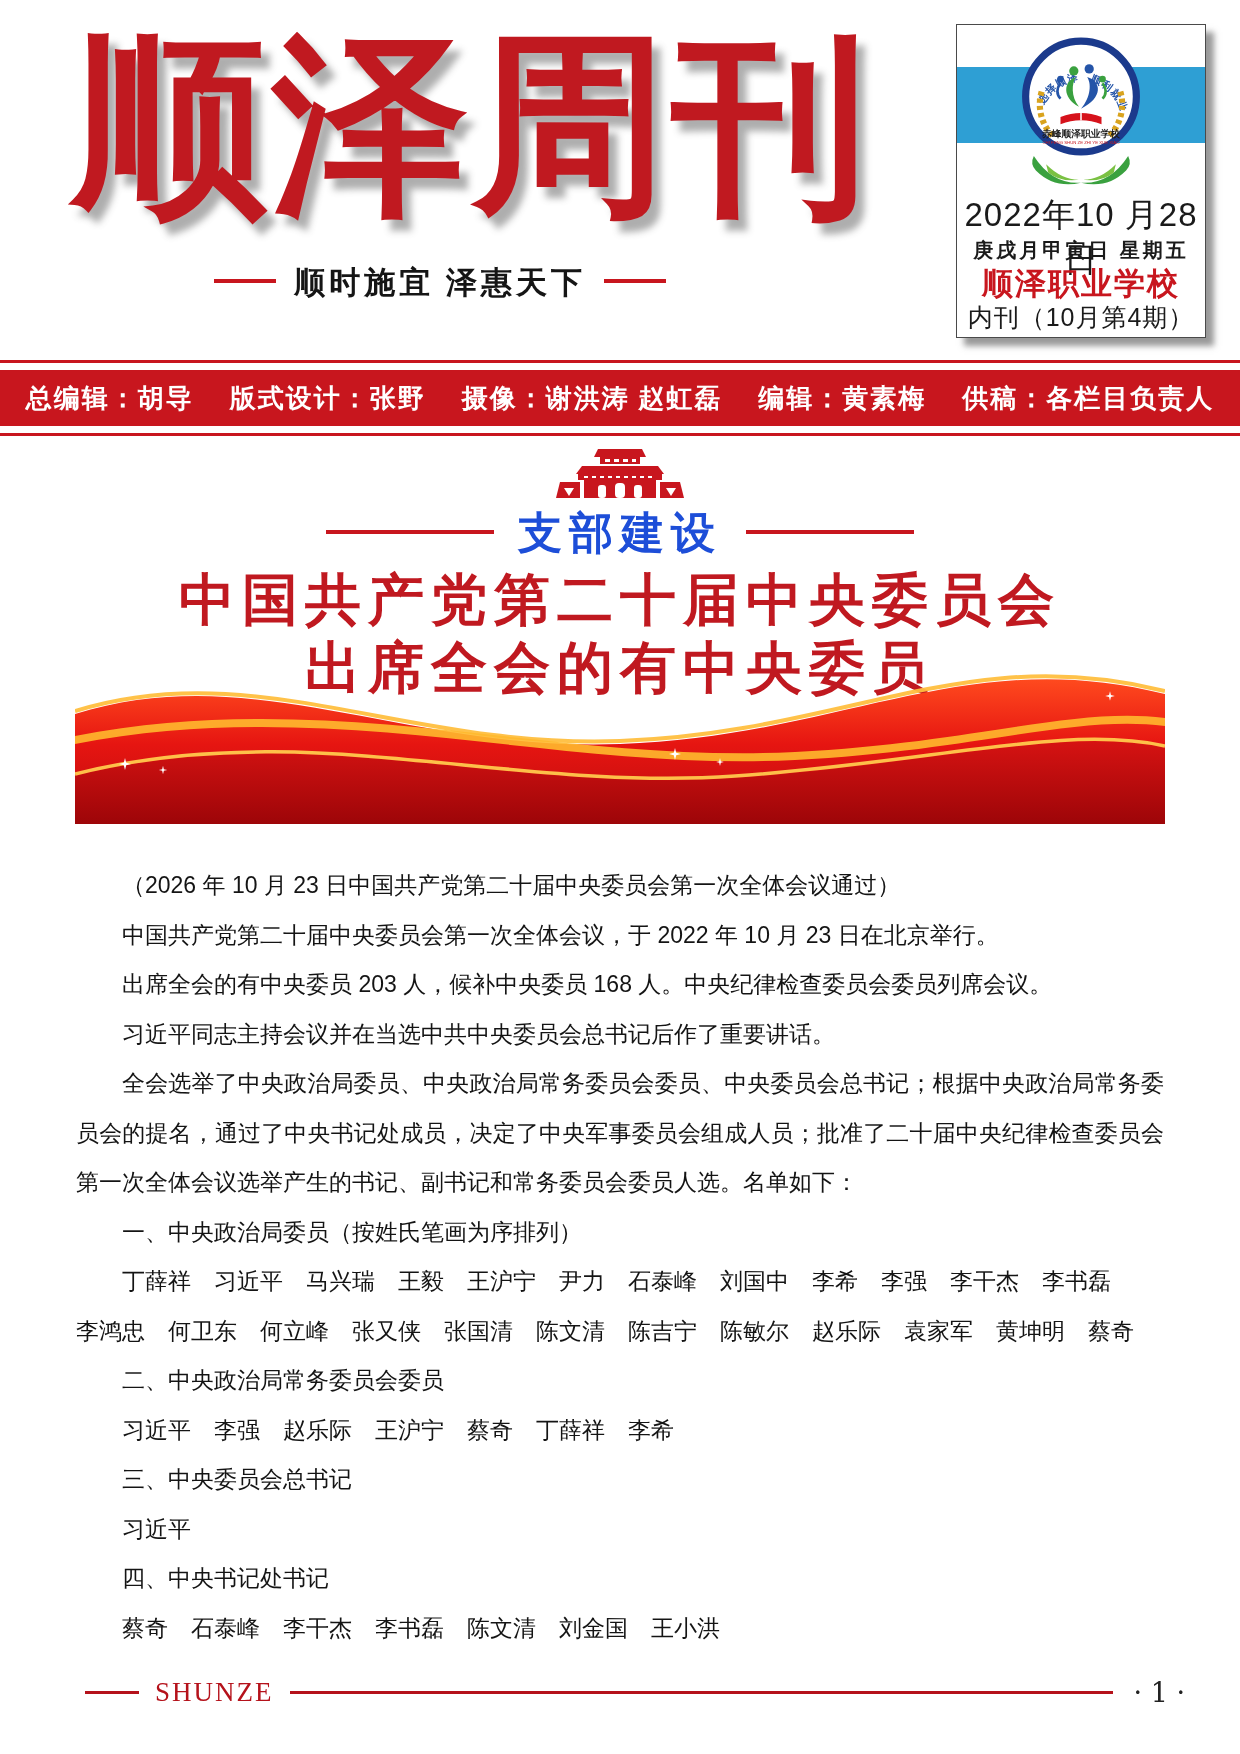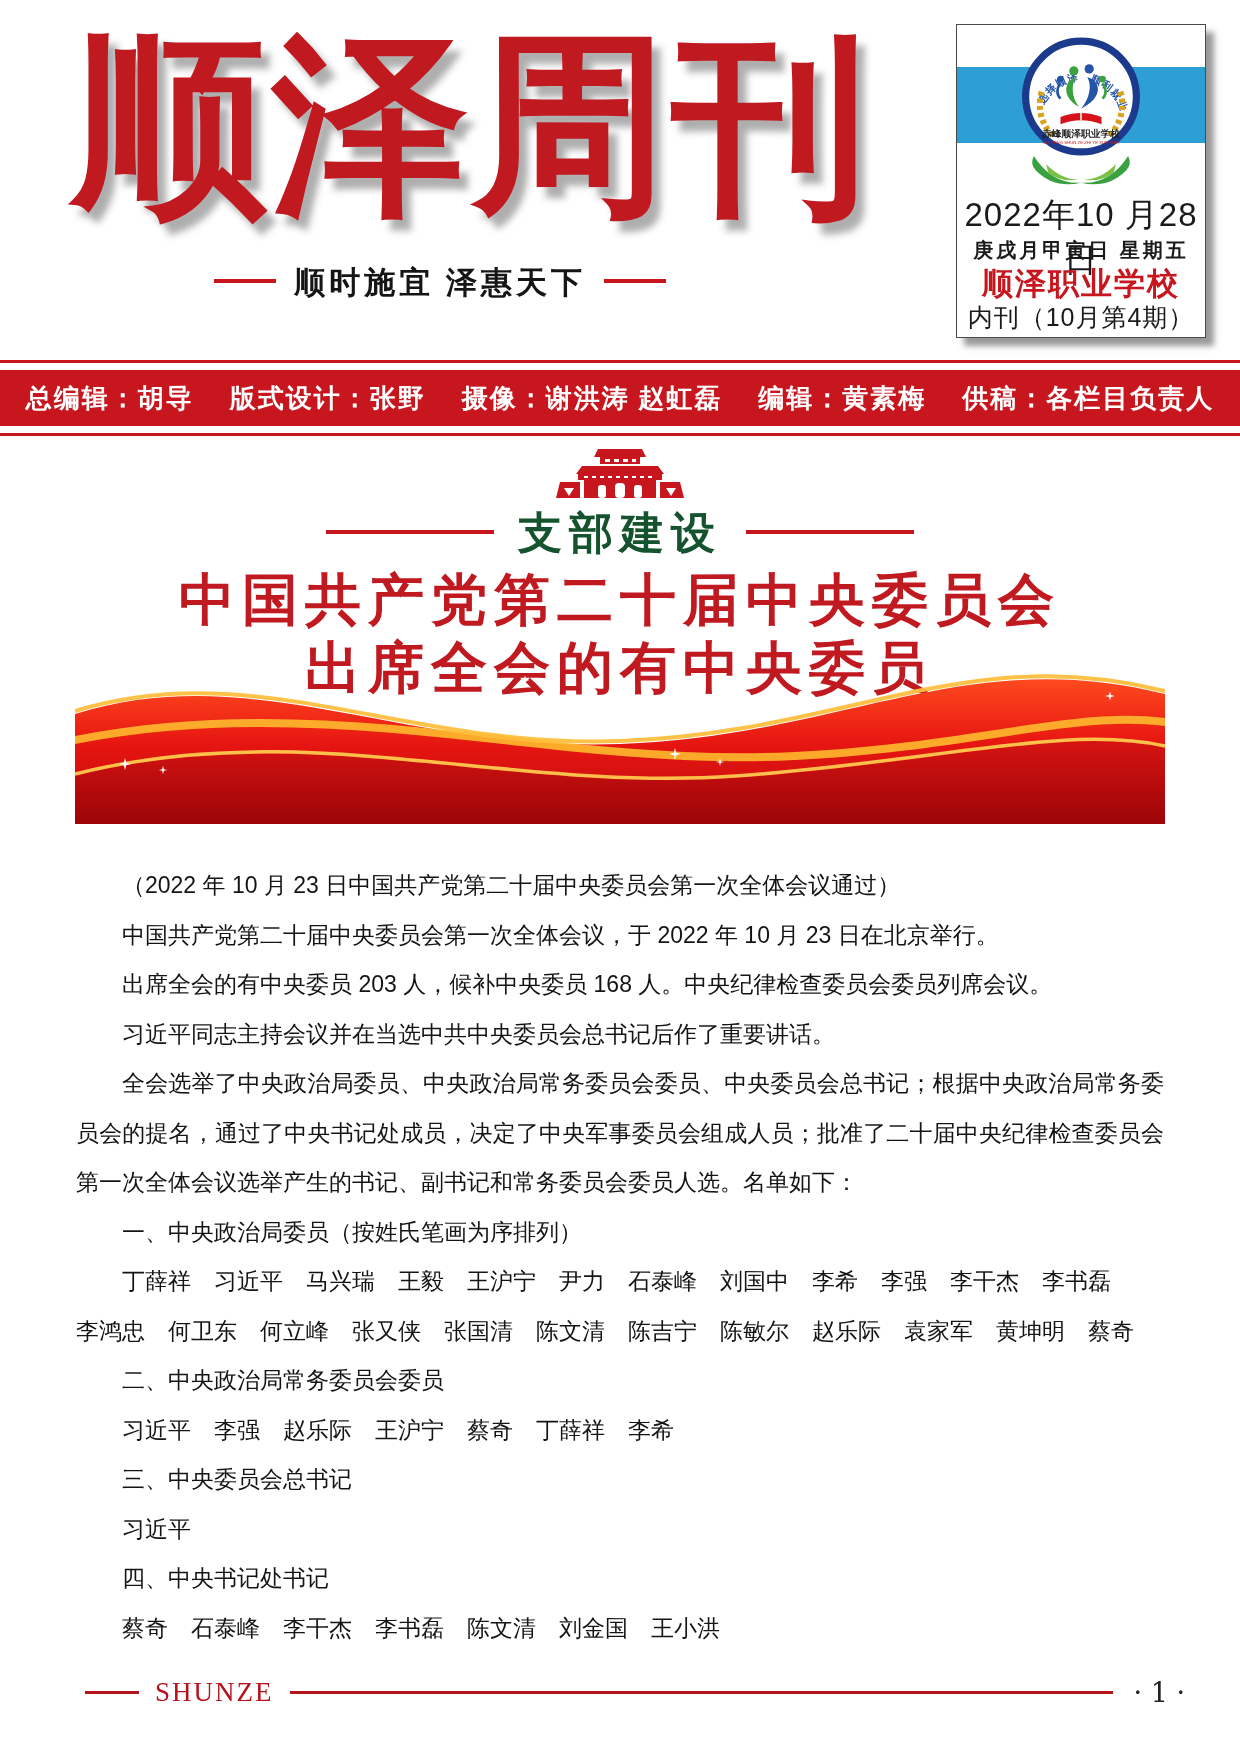--- a/index.html
+++ b/index.html
@@ -29,21 +29,21 @@
   .editor-wrap{position:absolute;top:360px;left:0;width:1240px;}
   .thin-rule{height:3px;background:#c8161e;}
   .editor-bar{margin-top:7px;height:56px;background:#c8161e;display:flex;align-items:center;
     justify-content:center;gap:36px;color:#ffffff;font-family:"Liberation Serif",serif;
     font-weight:bold;font-size:26px;letter-spacing:2px;}
   .editor-bar + .thin-rule{margin-top:7px;}
 
   
   .section-header{position:absolute;top:446px;left:0;width:1240px;text-align:center;}
   .tiananmen{display:block;margin:0 auto;}
-  .section-label-row{margin-top:0;font-size:44px;font-weight:bold;color:#14532d;letter-spacing:7px;}
+  .section-label-row{margin-top:0;font-size:44px;font-weight:bold;color:#1d4ed8;letter-spacing:7px;}
   .sec-line{display:inline-block;width:168px;height:4px;background:#c8161e;vertical-align:middle;margin:0 24px 8px;}
 
   
   .article-title{position:absolute;top:566px;left:0;width:1240px;text-align:center;color:#c01920;
     font-family:"Liberation Serif",serif;font-weight:bold;font-size:56px;line-height:68px;letter-spacing:7px;}
 
   
   .ribbon{position:absolute;top:666px;left:75px;width:1090px;height:158px;}
 
   
@@ -190,21 +190,21 @@
       <path transform="translate(50,98)" d="M0,-6 L1.2,-1.2 L6,0 L1.2,1.2 L0,6 L-1.2,1.2 L-6,0 L-1.2,-1.2 Z"></path>
       <path transform="translate(88,104) scale(0.7)" d="M0,-6 L1.2,-1.2 L6,0 L1.2,1.2 L0,6 L-1.2,1.2 L-6,0 L-1.2,-1.2 Z"></path>
       <path transform="translate(450,14) scale(0.8)" d="M0,-6 L1.2,-1.2 L6,0 L1.2,1.2 L0,6 L-1.2,1.2 L-6,0 L-1.2,-1.2 Z"></path>
       <path transform="translate(600,88)" d="M0,-6 L1.2,-1.2 L6,0 L1.2,1.2 L0,6 L-1.2,1.2 L-6,0 L-1.2,-1.2 Z"></path>
       <path transform="translate(645,96) scale(0.65)" d="M0,-6 L1.2,-1.2 L6,0 L1.2,1.2 L0,6 L-1.2,1.2 L-6,0 L-1.2,-1.2 Z"></path>
       <path transform="translate(1035,30) scale(0.8)" d="M0,-6 L1.2,-1.2 L6,0 L1.2,1.2 L0,6 L-1.2,1.2 L-6,0 L-1.2,-1.2 Z"></path>
     </g>
   </svg>
 
   <div class="article-body">
-    <p class="indent">（2022 年 10 月 23 日中国共产党第二十届中央委员会第一次全体会议通过）</p>
+    <p class="indent">（2026 年 10 月 23 日中国共产党第二十届中央委员会第一次全体会议通过）</p>
     <p class="indent">中国共产党第二十届中央委员会第一次全体会议，于 2022 年 10 月 23 日在北京举行。</p>
     <p class="indent">出席全会的有中央委员 203 人，候补中央委员 168 人。中央纪律检查委员会委员列席会议。</p>
     <p class="indent">习近平同志主持会议并在当选中共中央委员会总书记后作了重要讲话。</p>
     <p class="indent">全会选举了中央政治局委员、中央政治局常务委员会委员、中央委员会总书记；根据中央政治局常务委员会的提名，通过了中央书记处成员，决定了中央军事委员会组成人员；批准了二十届中央纪律检查委员会第一次全体会议选举产生的书记、副书记和常务委员会委员人选。名单如下：</p>
     <p class="indent">一、中央政治局委员（按姓氏笔画为序排列）</p>
     <p class="indent names">丁薛祥　习近平　马兴瑞　王毅　王沪宁　尹力　石泰峰　刘国中　李希　李强　李干杰　李书磊</p>
     <p class="names">李鸿忠　何卫东　何立峰　张又侠　张国清　陈文清　陈吉宁　陈敏尔　赵乐际　袁家军　黄坤明　蔡奇</p>
     <p class="indent">二、中央政治局常务委员会委员</p>
     <p class="indent names">习近平　李强　赵乐际　王沪宁　蔡奇　丁薛祥　李希</p>
     <p class="indent">三、中央委员会总书记</p>

